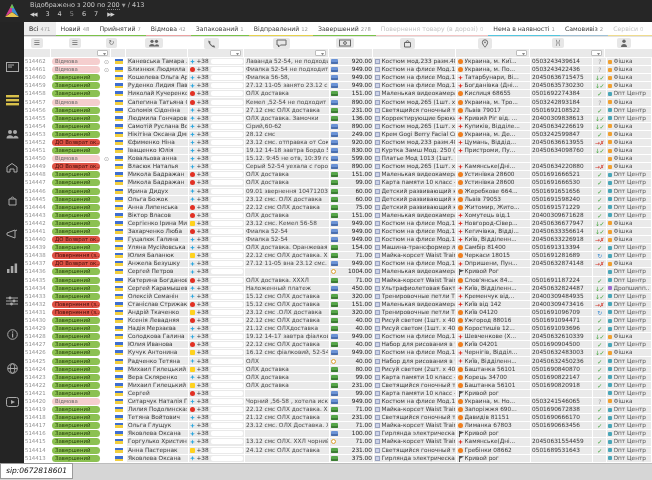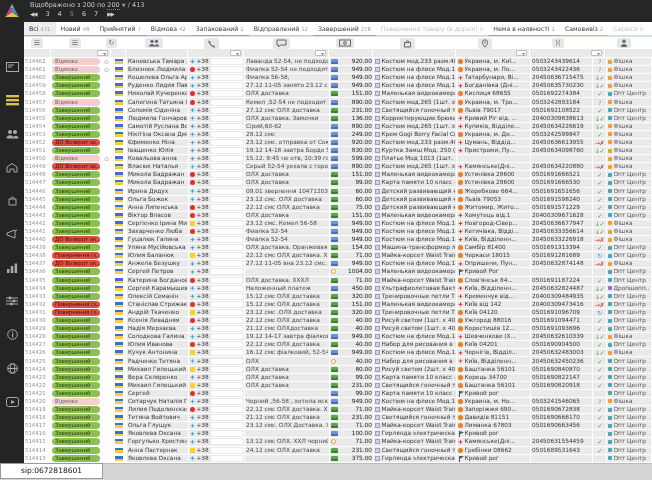--- a/index.html
+++ b/index.html
@@ -77,21 +77,21 @@
   .del{width:5px;height:5px;margin-right:1.5px;flex:none;}
   .del.u{border-radius:50%;background:#f07f1e;}
   .del.n{background:#e03024;clip-path:polygon(50% 0,62% 38%,100% 50%,62% 62%,50% 100%,38% 62%,0 50%,38% 38%);}
   .del.f{position:relative;}
   .del.f::before{content:"";position:absolute;left:1px;top:0;width:1px;height:6px;background:#555;}
   .del.f::after{content:"";position:absolute;left:2px;top:0;width:4px;height:3px;background:#555;clip-path:polygon(0 0,100% 30%,0 100%);}
   .chico{width:4px;height:4px;border-radius:1px;margin-right:1.5px;flex:none;}
   
   .bottombar{position:absolute;left:0;bottom:0;width:652px;height:17px;background:#d6d6d6;z-index:6;border-top:1px solid #bdbdbd;box-sizing:border-box;}
   .sipbox{position:absolute;left:0;bottom:1px;height:14px;background:#fff;border:1px solid #9a9a9a;
-          font-size:7.5px;line-height:13px;padding:0 20px;color:#111;}
+          font-size:7.5px;line-height:13px;padding:0 5px;color:#111;font-style:italic;}
   .ticon{font-size:6px;}
 </style>
 </head>
 <body>
 
 <div class="screen">
 
   <div class="topbar">
     <svg class="logo" viewBox="0 0 18 18">
       <polygon points="9,2 16,15 9,10" fill="#3f8fd2"></polygon>

